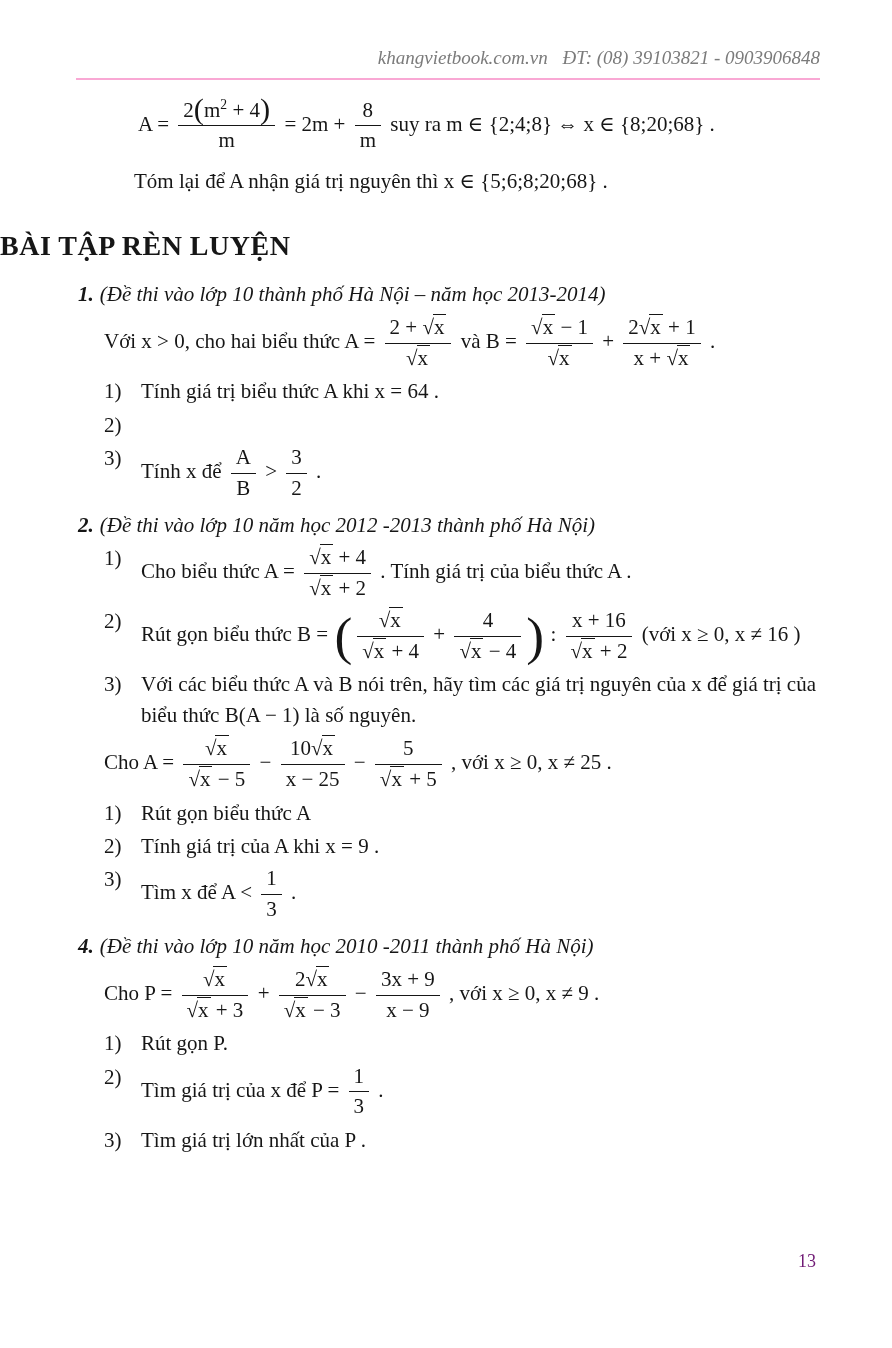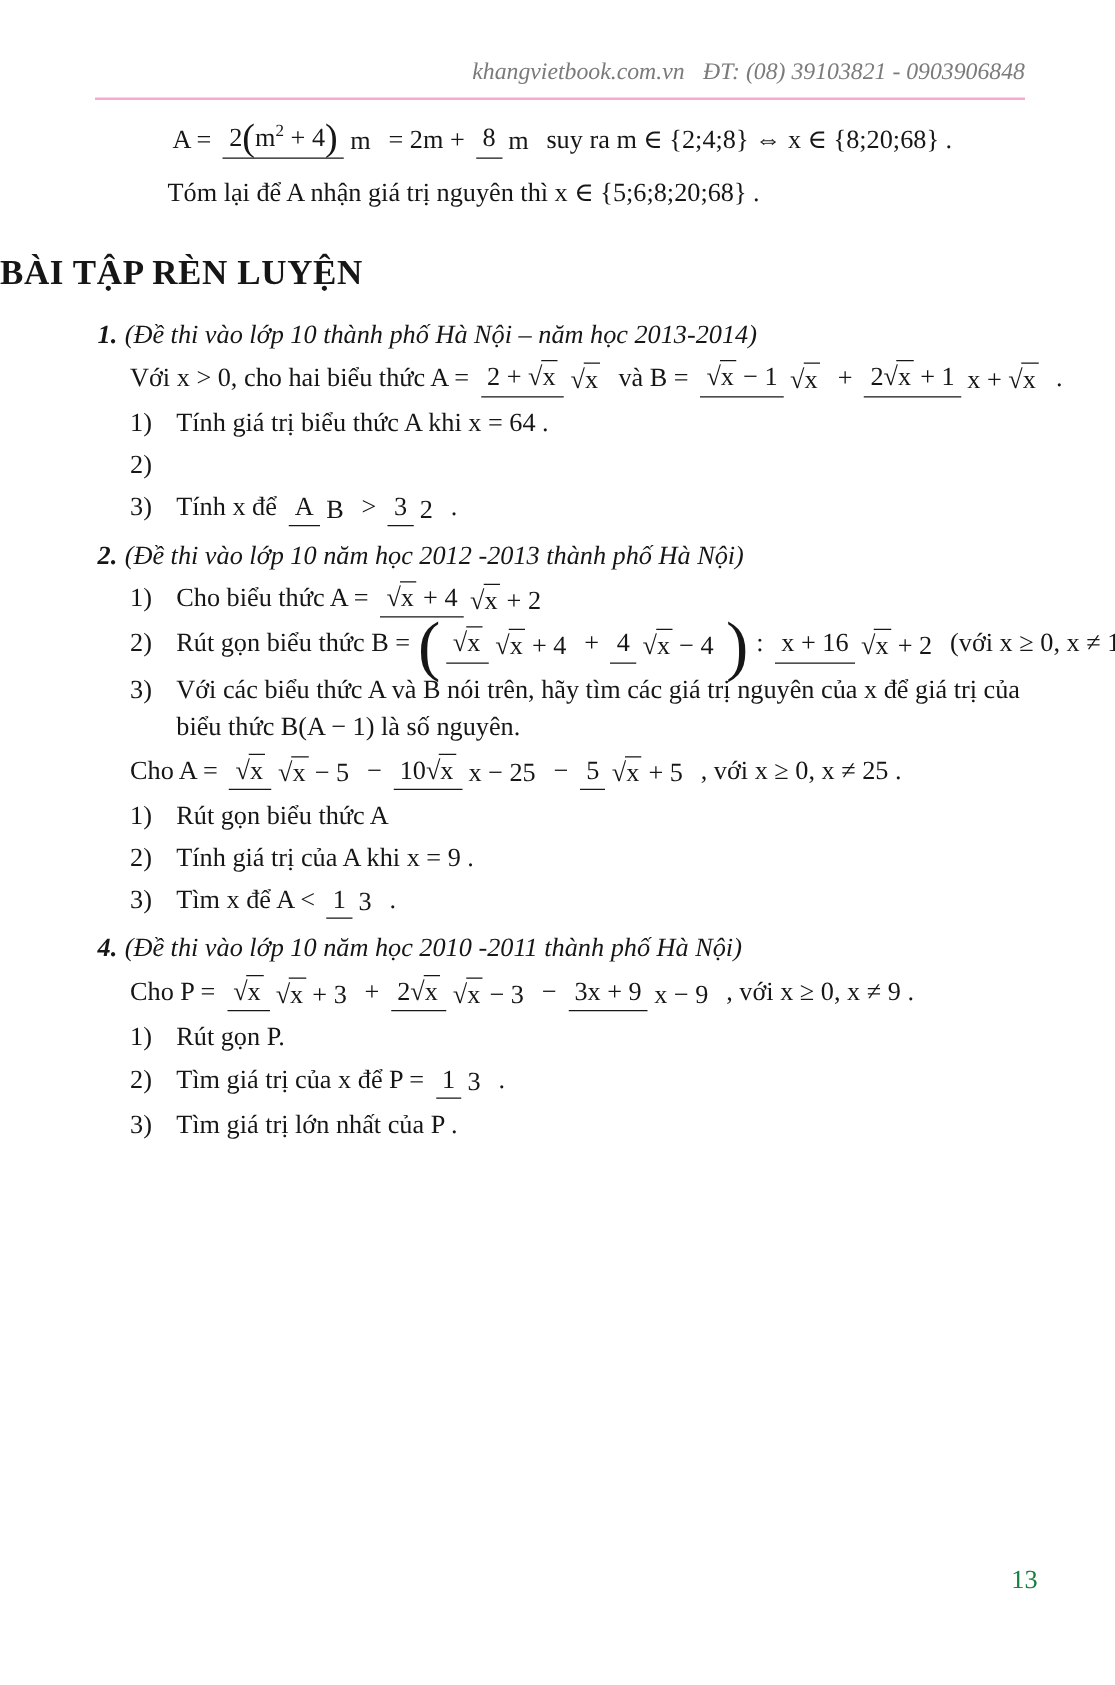--- a/index.html
+++ b/index.html
@@ -24,37 +24,37 @@
   }
   .phead{margin:6px 10px 2px 78px;font-style:italic;}
   .pnum{font-weight:bold;margin-right:6px;}
   .pintro{margin:4px 0 2px 104px;}
   .items{margin:0;}
   .item{display:flex;margin:3px 0 3px 104px;}
   .ilabel{min-width:37px;flex:0 0 auto;}
   .ibody{flex:1 1 auto;max-width:700px;}
   
   .frac{
-    display:inline-flex;flex-direction:row;text-align:center;
+    display:inline-flex;flex-direction:column;text-align:center;
     vertical-align:middle;margin:2px 4px;line-height:1.22;
   }
   .frac .num{padding:0 5px 2px;border-bottom:1.5px solid #161616;}
   .frac .den{padding:2px 5px 0;}
   .sqrt{white-space:nowrap;}
   .sqrt .rsign{display:inline-block;}
   .sqrt .rad{border-top:1.5px solid #161616;margin-left:-1px;padding:0 2px 0 1px;}
   sup{font-size:0.65em;line-height:0;}
   .bigp{
     font-size:2.55em;line-height:0;vertical-align:middle;
     font-weight:400;display:inline-block;margin:0 1px;
   }
   .midp{font-size:1.45em;line-height:0;vertical-align:-0.08em;display:inline-block;}
   .page-number{
-    position:absolute;top:1248px;right:62px;
-    color:#15803d;font-size:21px;
+    position:absolute;top:1248px;right:76px;
+    color:#701a75;font-size:18px;
   }
 </style>
 </head>
 <body>
 
 <div class="page">
 
   <div class="header">
     <span class="site">khangvietbook.com.vn</span>
     <span class="phone">ĐT: (08) 39103821 - 0903906848</span>
@@ -106,21 +106,21 @@
         </div>
       </div>
       <div class="problem">
         <div class="phead"><span class="pnum">2.</span><span class="psource">(Đề thi vào lớp 10 năm học 2012 -2013 thành phố Hà Nội)</span></div>
         <div class="items">
           <div class="item">
             <span class="ilabel">1)</span>
             <span class="ibody math-block"><span class="mt">Cho biểu thức A = </span><span class="frac">
                 <span class="num"><span class="sqrt"><span class="rsign">√</span><span class="rad">x</span></span><span class="mt"> + 4</span></span>
                 <span class="den"><span class="sqrt"><span class="rsign">√</span><span class="rad">x</span></span><span class="mt"> + 2</span></span>
-              </span></span>
+              </span><span class="mt"> . Tính giá trị của biểu thức A .</span></span>
           </div>
           <div class="item">
             <span class="ilabel">2)</span>
             <span class="ibody math-block"><span class="mt">Rút gọn biểu thức B = </span><span class="bigp">(</span><span class="frac">
                 <span class="num"><span class="sqrt"><span class="rsign">√</span><span class="rad">x</span></span></span>
                 <span class="den"><span class="sqrt"><span class="rsign">√</span><span class="rad">x</span></span><span class="mt"> + 4</span></span>
               </span><span class="mt"> + </span><span class="frac">
                 <span class="num"><span class="mt">4</span></span>
                 <span class="den"><span class="sqrt"><span class="rsign">√</span><span class="rad">x</span></span><span class="mt"> − 4</span></span>
               </span><span class="bigp">)</span><span class="mt"> : </span><span class="frac">

